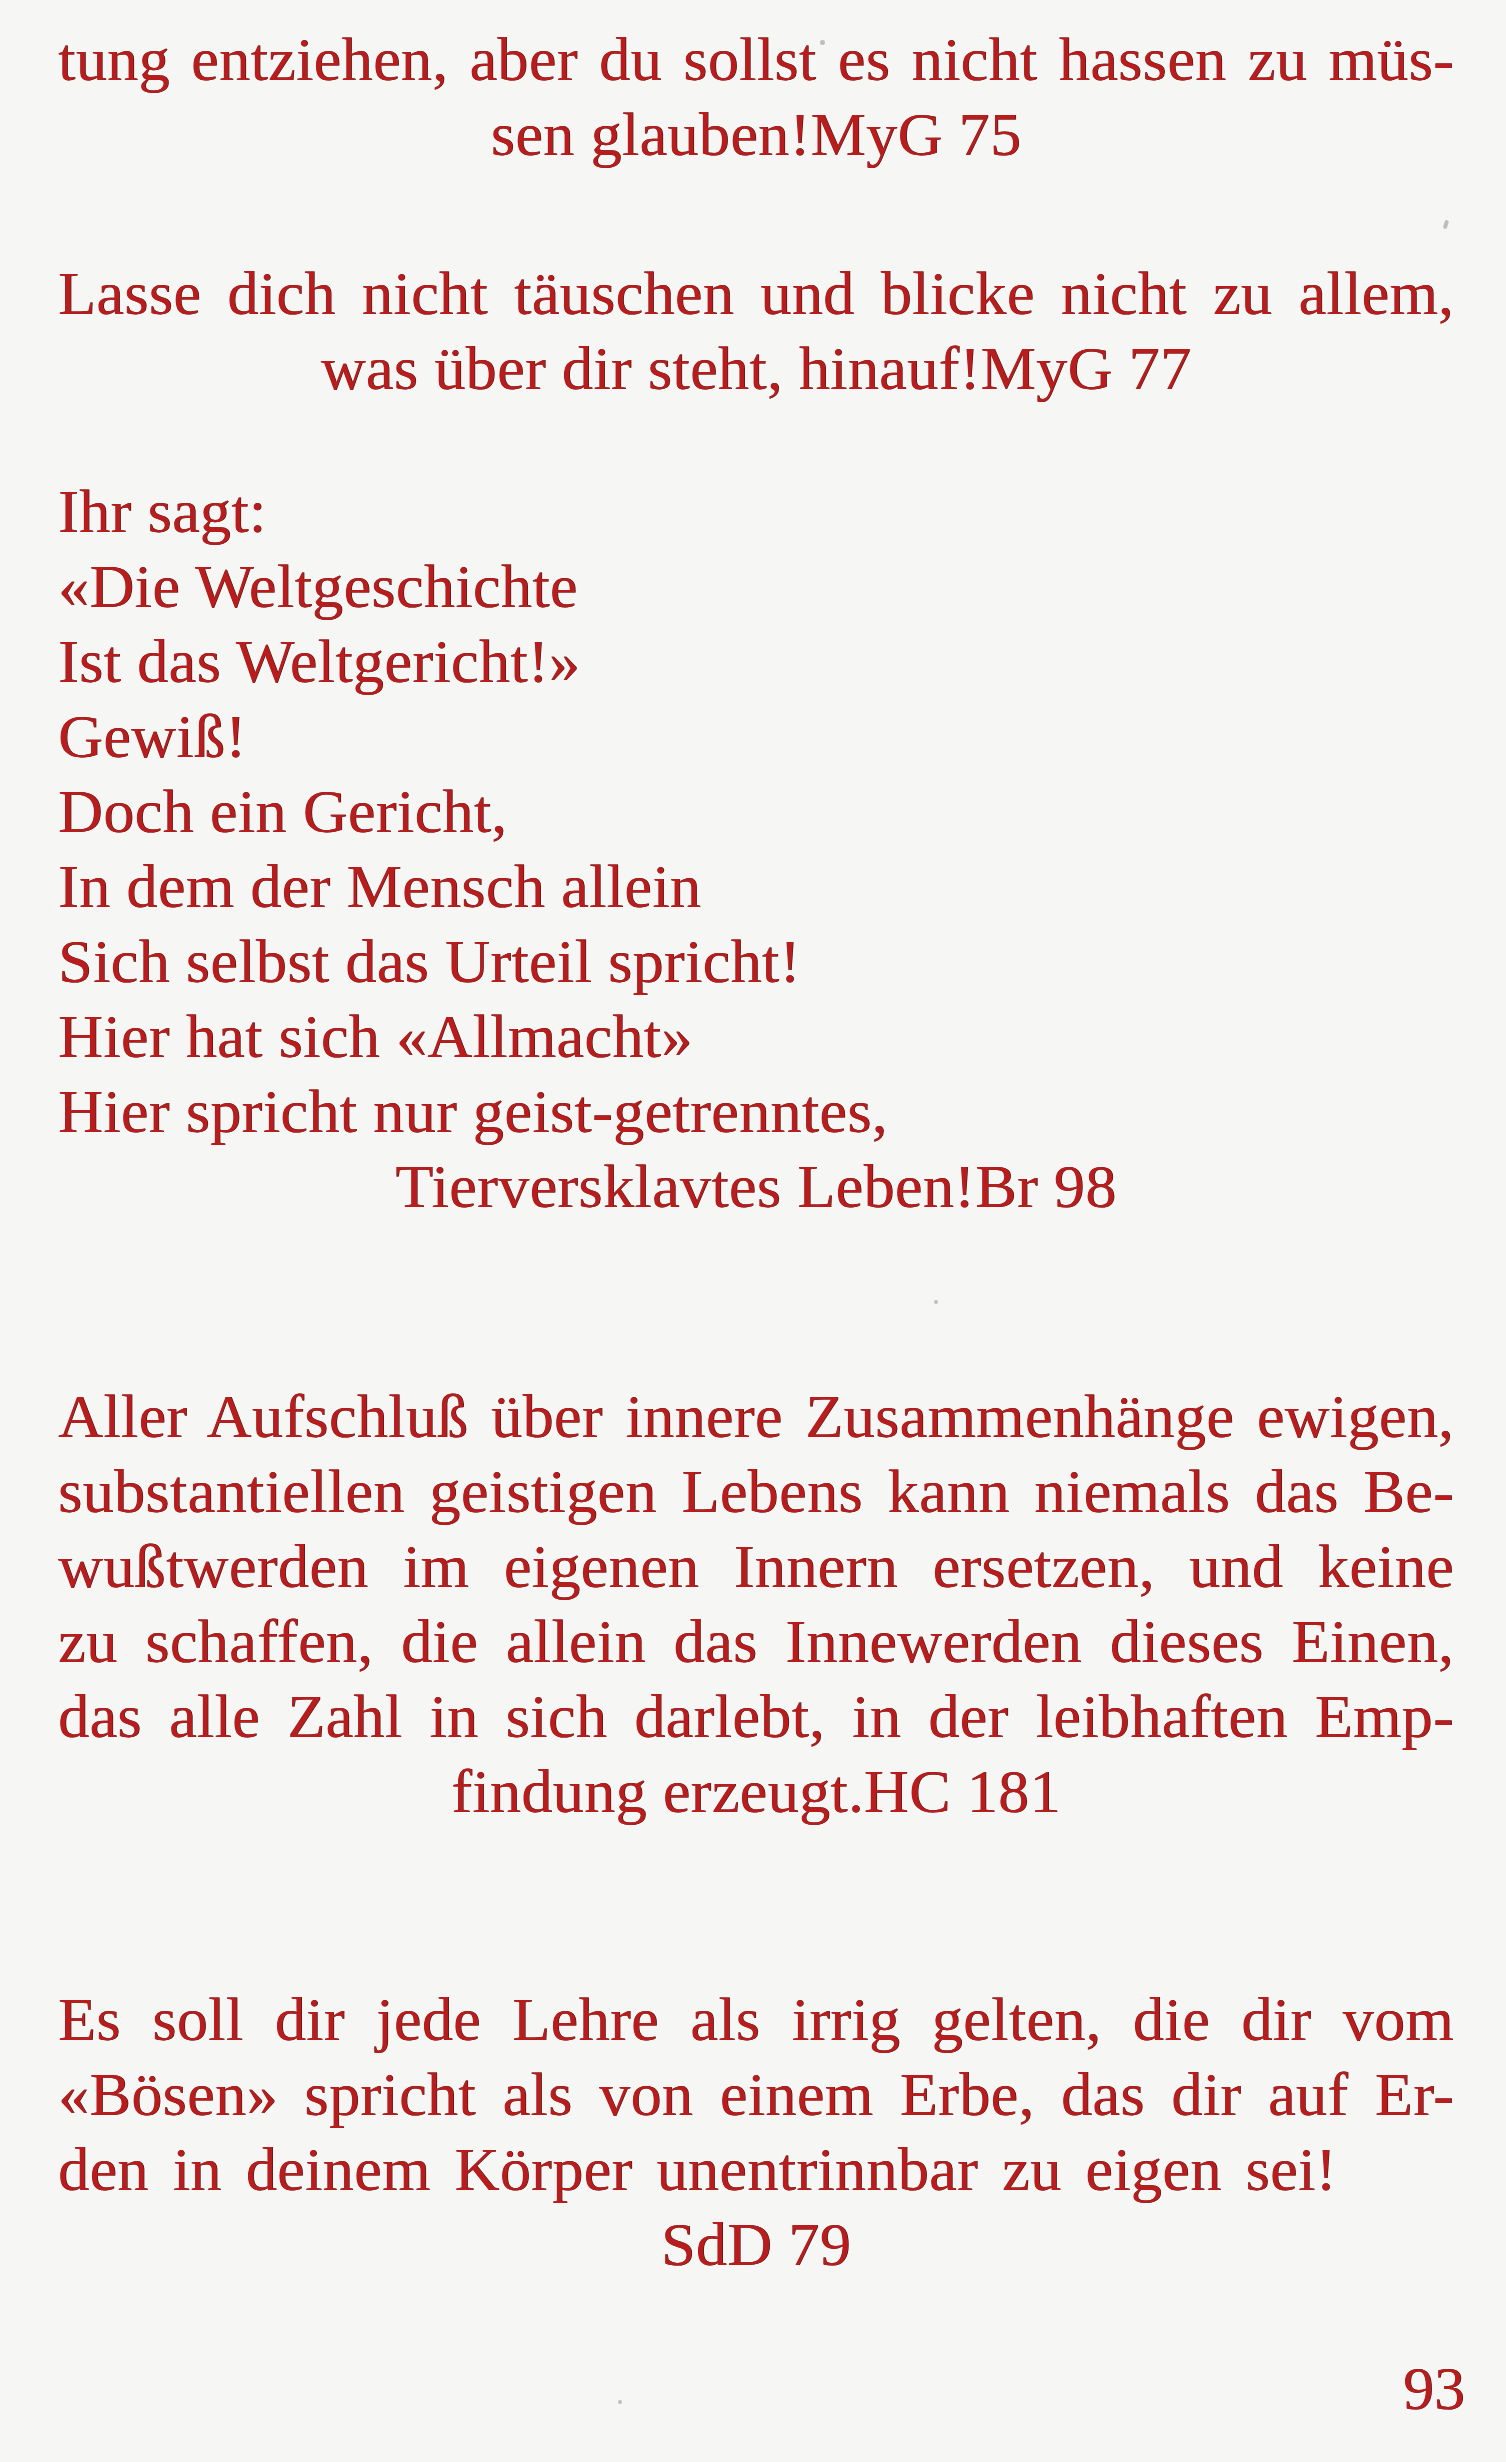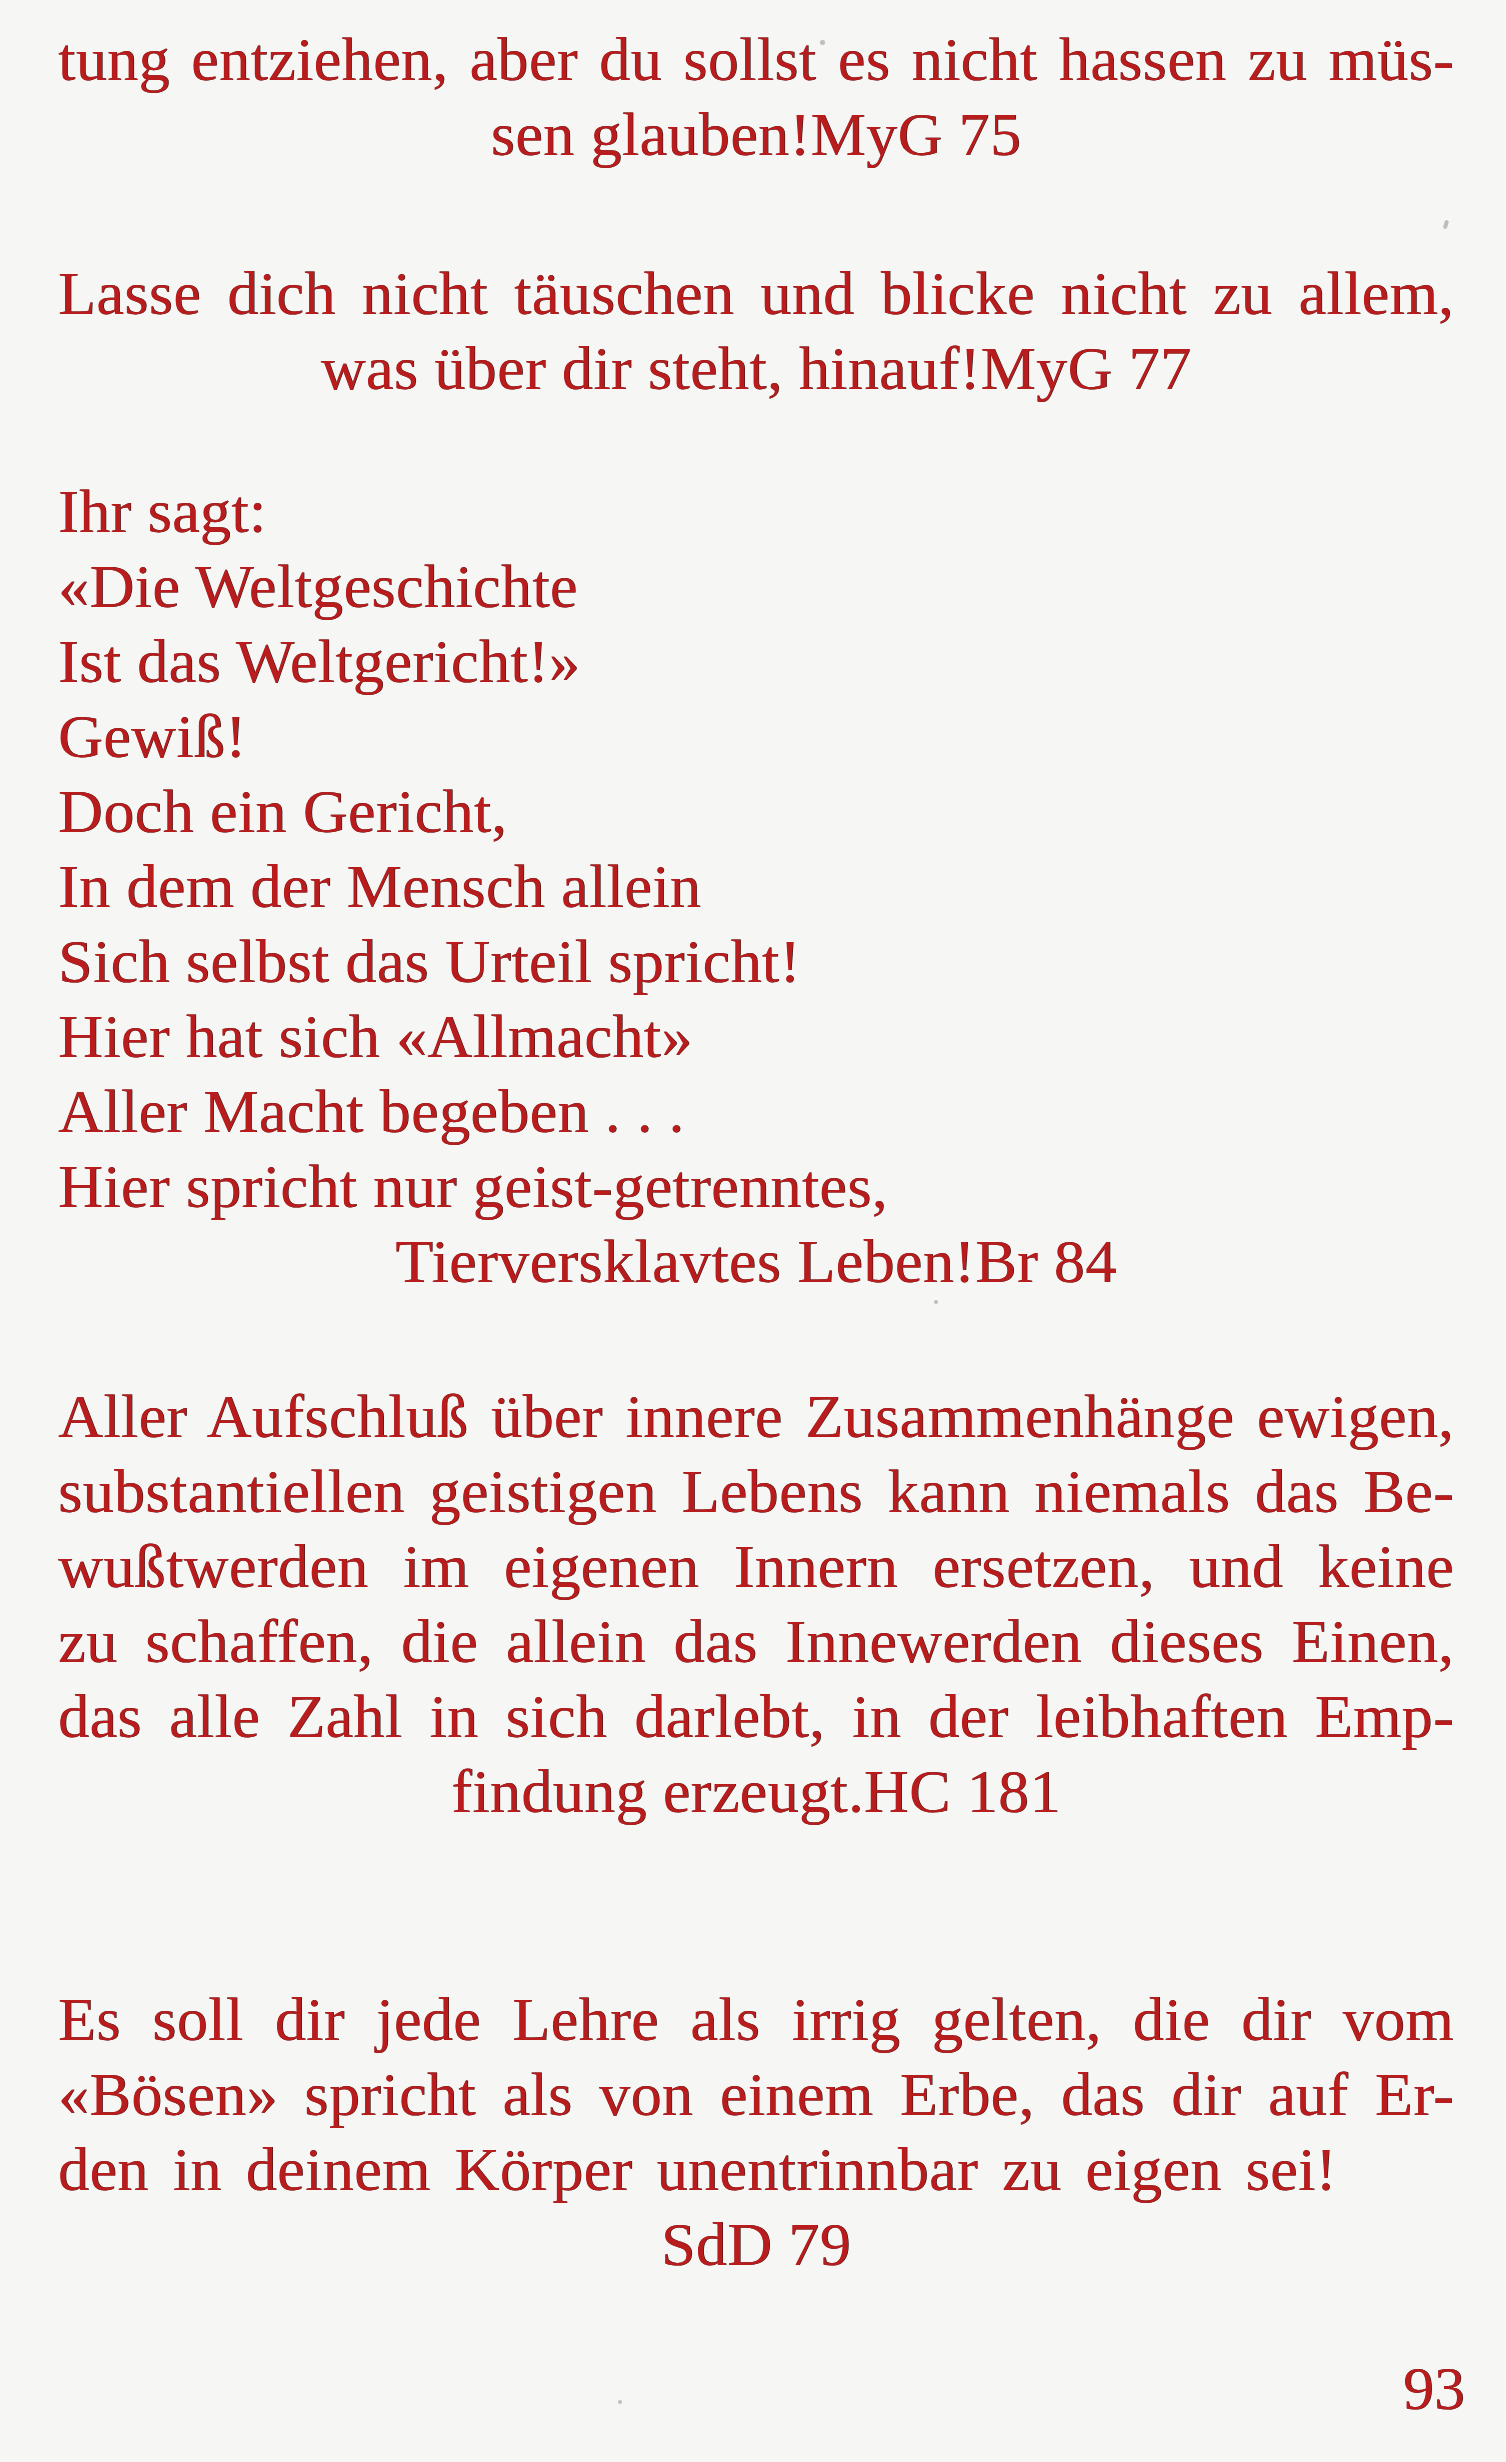--- a/index.html
+++ b/index.html
@@ -86,25 +86,24 @@
 
   <section class="block" style="top:474px">
     <div class="line">Ihr sagt:</div>
     <div class="line">«Die Weltgeschichte</div>
     <div class="line">Ist das Weltgericht!»</div>
     <div class="line">Gewiß!</div>
     <div class="line">Doch ein Gericht,</div>
     <div class="line">In dem der Mensch allein</div>
     <div class="line">Sich selbst das Urteil spricht!</div>
     <div class="line">Hier hat sich «Allmacht»</div>
-    <div class="line">Aller Macht begeben . . .</div>
     <div class="line">Hier spricht nur geist-getrenntes,</div>
     <div class="line with-ref">
       <span>Tierversklavtes Leben!</span>
-      <span class="ref">Br 84</span>
+      <span class="ref">Br 98</span>
     </div>
   </section>
 
   <section class="block" style="top:1379px">
     <div class="line just">Aller Aufschluß über innere Zusammenhänge ewigen,</div>
     <div class="line just">substantiellen geistigen Lebens kann niemals das Be-</div>
     <div class="line just">wußtwerden im eigenen Innern ersetzen, und keine</div>
     <div class="line just">zu schaffen, die allein das Innewerden dieses Einen,</div>
     <div class="line just">das alle Zahl in sich darlebt, in der leibhaften Emp-</div>
     <div class="line with-ref">

